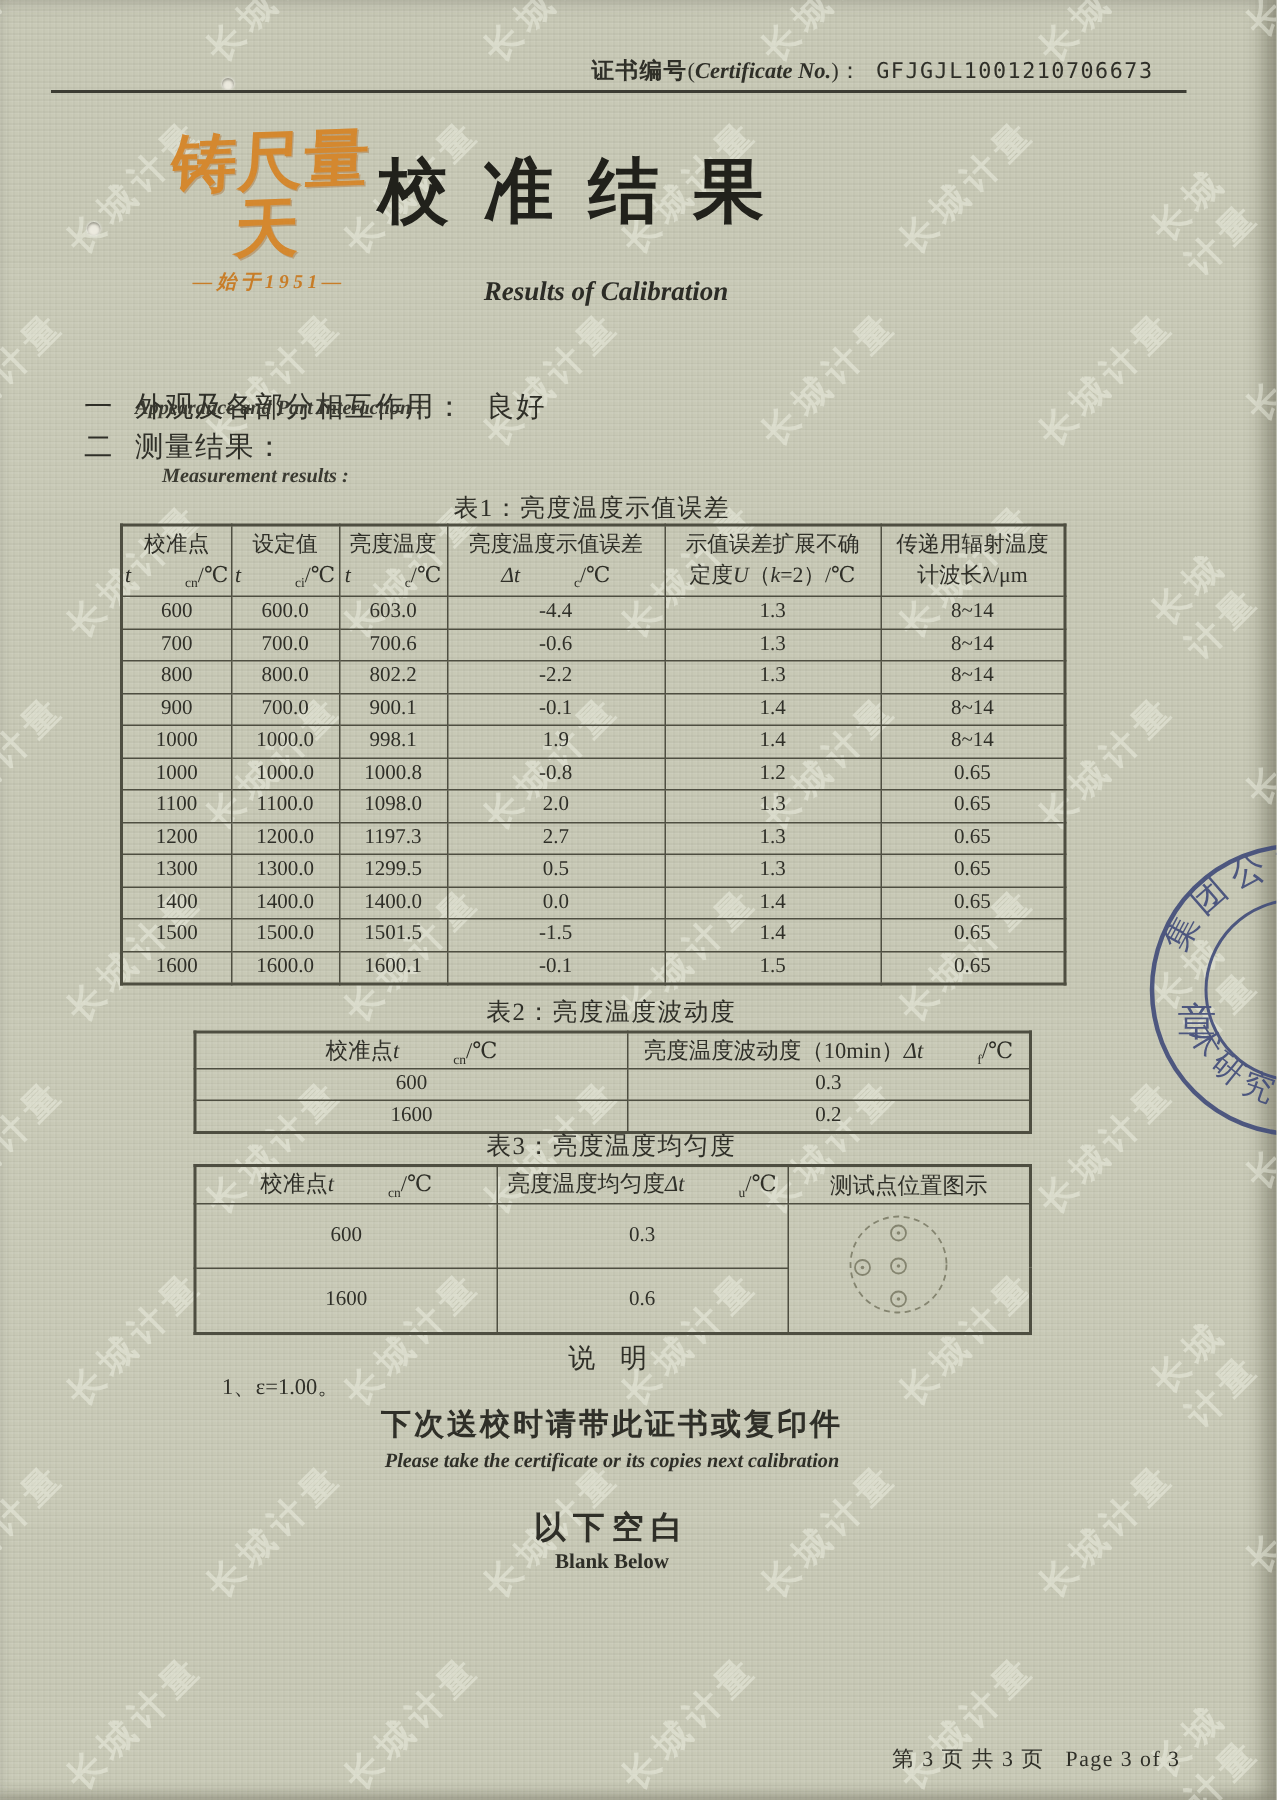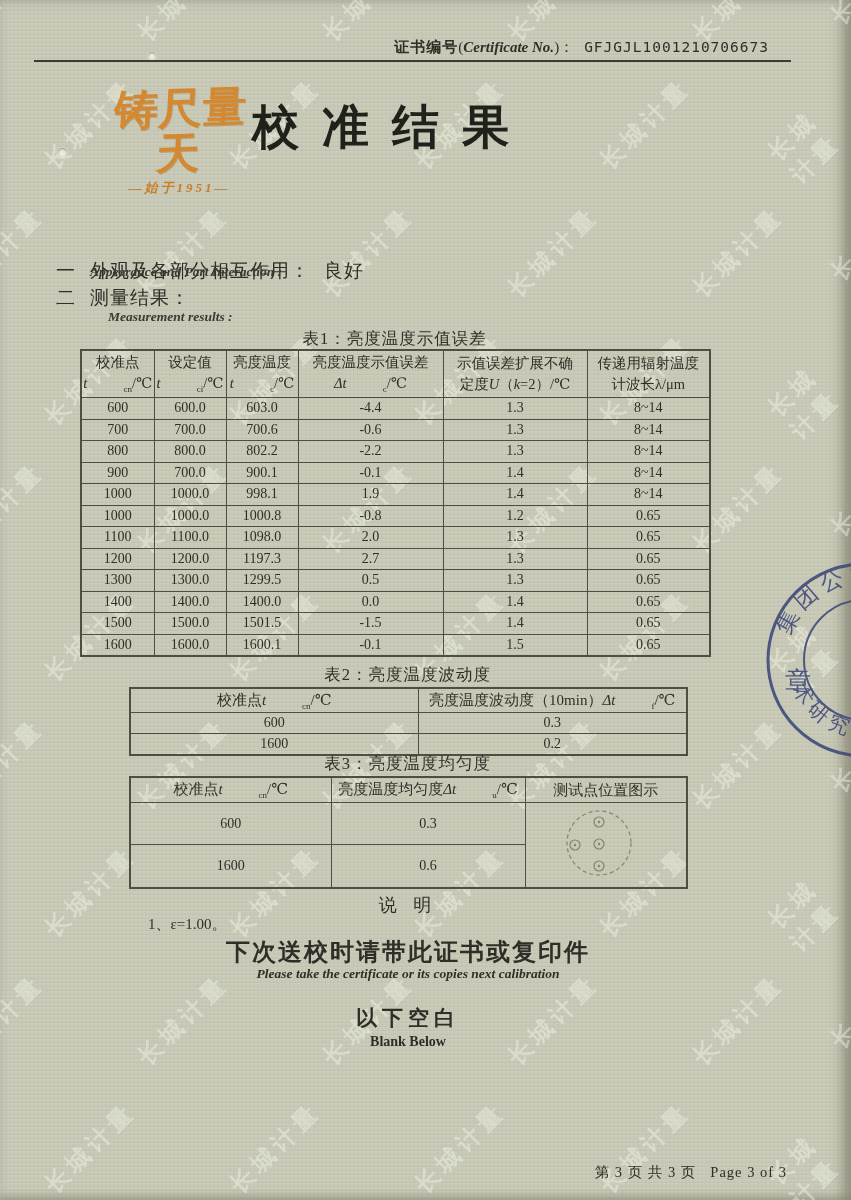--- a/index.html
+++ b/index.html
@@ -57,21 +57,21 @@
   .t2 th{font-size:15px;font-weight:normal;height:23px;}
   .t2 td{font-size:14px;height:20px;}
   .t3{left:129px;top:776px;width:557px;}
   .t3 th{font-size:15px;font-weight:normal;height:24px;}
   .t3 td{font-size:14px;}
   .t3 td.r{height:41px;}
   .diag-cell{vertical-align:middle;}
 
   .notes-title{left:60px;top:893px;width:696px;text-align:center;font-size:18px;letter-spacing:6px;}
   .note-item{left:148px;top:915px;font-size:15px;}
-  .reminder-zh{left:60px;top:936px;width:696px;text-align:center;font-size:24px;font-weight:bold;letter-spacing:2px;}
+  .reminder-zh{left:60px;top:936px;width:696px;text-align:center;font-size:20px;font-weight:bold;letter-spacing:2px;}
   .reminder-en{left:60px;top:966px;width:696px;text-align:center;font-size:13.5px;font-style:italic;font-weight:600;}
   .blank-zh{left:60px;top:1004px;width:696px;text-align:center;font-size:21px;font-weight:bold;letter-spacing:5px;}
   .blank-en{left:60px;top:1034px;width:696px;text-align:center;font-size:14px;font-weight:600;}
 
   .footer{top:1163px;right:64px;font-size:14.5px;letter-spacing:1px;white-space:nowrap;}
   .footer .en{margin-left:14px;}
 
   .stamp{left:745px;top:540px;opacity:.88;}
 </style>
 </head>
@@ -145,20 +145,21 @@
     <div class="abs cert-row"><span class="zh">证书编号</span><span>(</span><span class="en">Certificate No.</span><span>)：</span><span class="cert-value">GFJGJL1001210706673</span>
     </div>
     <div class="abs top-rule"></div>
 
     <div class="abs logo">
       <div class="brush">铸尺量天</div>
       <div class="since">—始于1951—</div>
     </div>
 
     <div class="abs title-zh sans">校 准 结 果</div>
+    <div class="abs title-en">Results of Calibration</div>
 
     <div class="abs sec-line" style="left:56px;top:238px;margin-top:20px;"><span class="num">一</span><span>外观及各部分相互作用：</span><span class="val">良好</span>
     </div>
     <div class="abs sec-en" style="left:90px;top:264px;">Appearance and Part Interaction :</div>
     <div class="abs sec-line" style="left:56px;top:285px;"><span class="num">二</span><span>测量结果：</span>
     </div>
     <div class="abs sec-en" style="left:108px;top:309px;text-align:right;">Measurement results :</div>
 
     <div class="abs tbl-caption" style="left:80px;top:328px;width:629px;">表1：亮度温度示值误差</div>
     <table class="abs t1">

